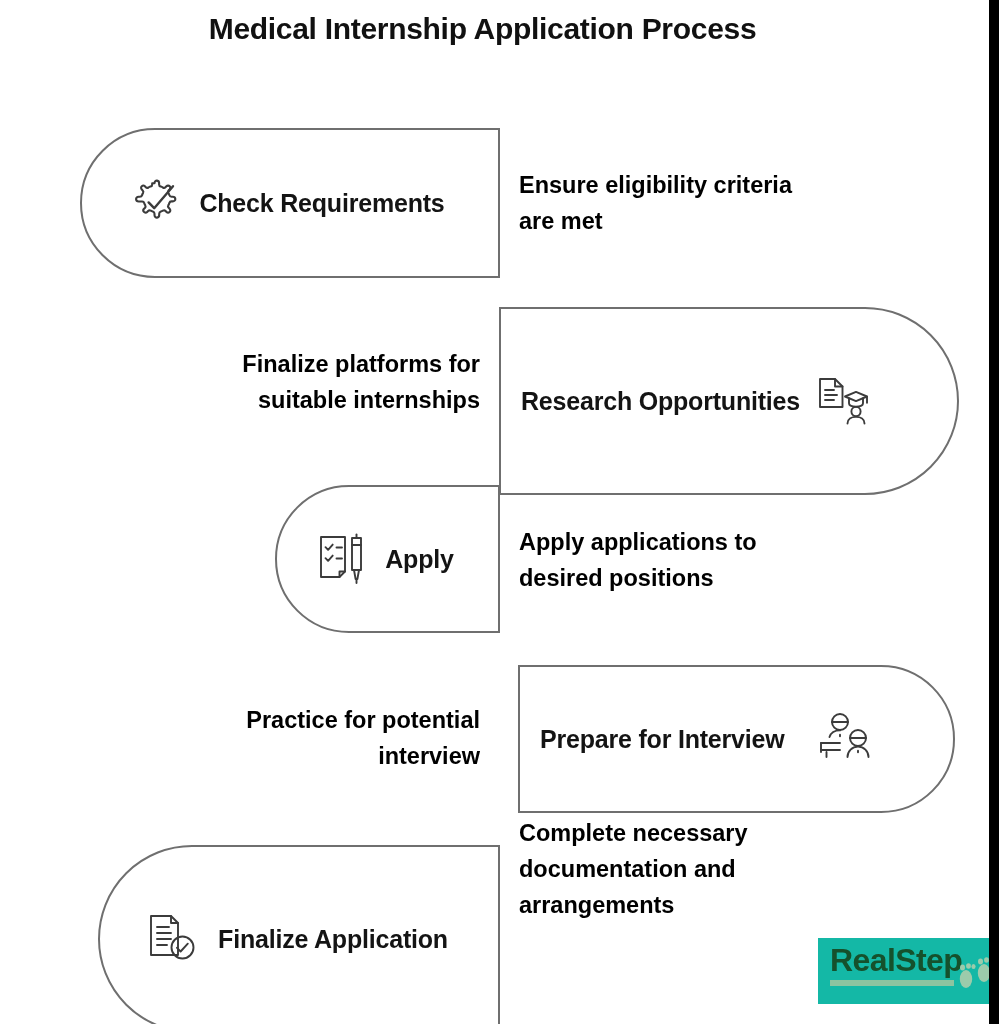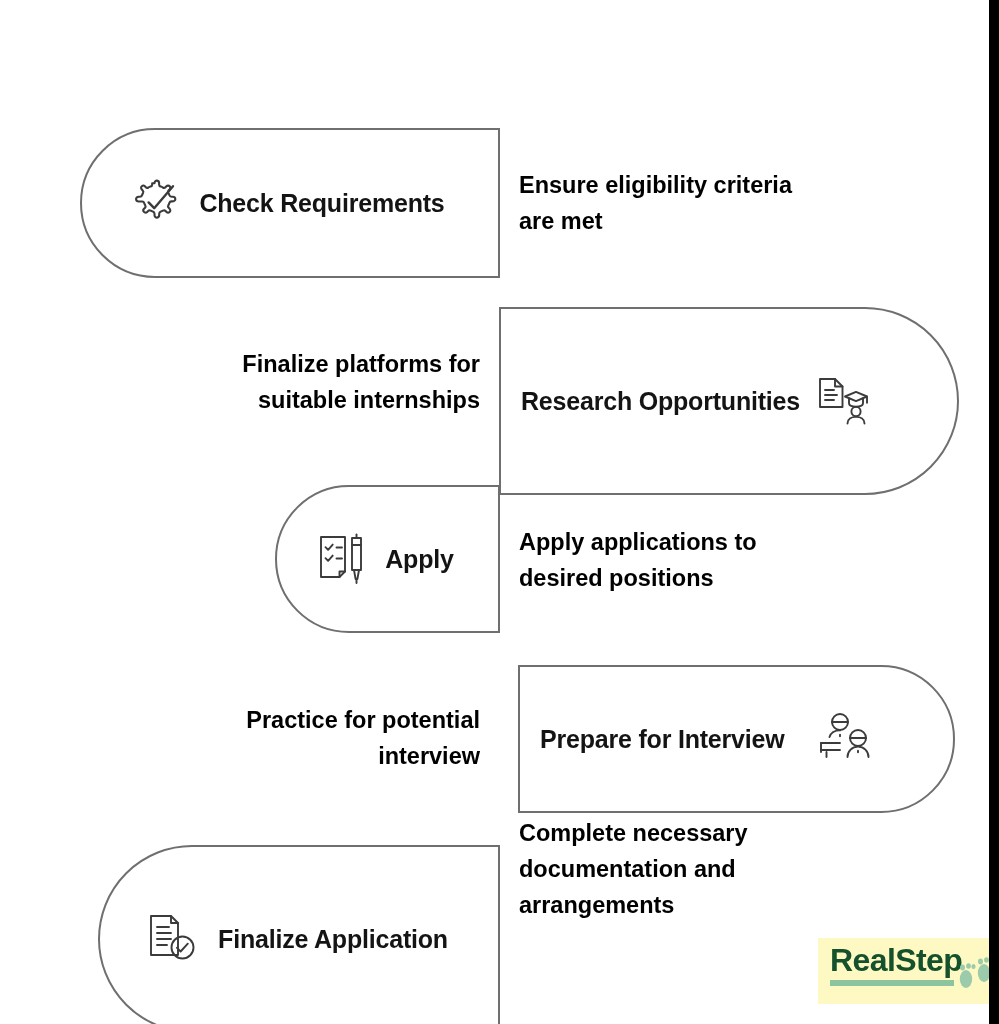--- a/index.html
+++ b/index.html
@@ -118,21 +118,21 @@
   .desc.left-align { text-align: left; }
   .desc.right-align { text-align: right; }
 
   
   .logo {
     position: absolute;
     left: 818px;
     top: 938px;
     width: 181px;
     height: 66px;
-    background: #fef9c3;
+    background: #14b8a6;
     overflow: hidden;
   }
   .logo-word {
     position: absolute;
     left: 12px;
     top: 4px;
     font-size: 32px;
     font-weight: bold;
     color: #15512c;
     letter-spacing: -0.6px;
@@ -150,20 +150,21 @@
     position: absolute;
     left: 137px;
     top: 14px;
   }
 </style>
 </head>
 <body>
 
 <div id="canvas">
 
+  <div class="title">Medical Internship Application Process</div>
 
   <div class="row">
     <div class="pill left-round" style="left:80px; top:128px; width:420px; height:150px;align-items:center;">
       <div class="pill-inner" style="margin-right:6px;">
         <span class="step-icon">
           <svg width="56" height="56" viewBox="0 0 56 56" fill="none" stroke="#3b3b3b" stroke-width="2.1" stroke-linecap="round" stroke-linejoin="round">
             <path d="M25.5 8.2c0-1.6 1.2-2.8 2.6-2.6 1.2.2 2 1.2 2 2.5v1.3c0 1 .7 1.9 1.7 2.2.7.2 1.4.5 2 .9.9.5 2 .4 2.7-.3l.9-.9c1-1 2.5-.9 3.3 0 .8.9.8 2.2-.1 3.1l-.9.9c-.7.7-.8 1.8-.3 2.7.4.6.7 1.3.9 2 .3 1 1.2 1.7 2.2 1.7h1.3c1.3 0 2.4.9 2.5 2.1.2 1.4-1 2.6-2.5 2.6h-1.3c-1 0-1.9.7-2.2 1.7-.2.7-.5 1.4-.9 2-.5.9-.4 2 .3 2.7l.9.9c1 1 .9 2.5 0 3.3-.9.8-2.2.8-3.1-.1l-.9-.9c-.7-.7-1.8-.8-2.7-.3-.6.4-1.3.7-2 .9-1 .3-1.7 1.2-1.7 2.2v1.3c0 1.3-.9 2.4-2.1 2.5-1.4.2-2.6-1-2.6-2.5v-1.3c0-1-.7-1.9-1.7-2.2-.7-.2-1.4-.5-2-.9-.9-.5-2-.4-2.7.3l-.9.9c-1 1-2.5.9-3.3 0-.8-.9-.8-2.2.1-3.1l.9-.9c.7-.7.8-1.8.3-2.7-.4-.6-.7-1.3-.9-2-.3-1-1.2-1.7-2.2-1.7H9.6c-1.3 0-2.4-.9-2.5-2.1-.2-1.4 1-2.6 2.5-2.6h1.3c1 0 1.9-.7 2.2-1.7.2-.7.5-1.4.9-2 .5-.9.4-2-.3-2.7l-.9-.9c-1-1-.9-2.5 0-3.3.9-.8 2.2-.8 3.1.1l.9.9c.7.7 1.8.8 2.7.3.6-.4 1.3-.7 2-.9 1-.3 1.7-1.2 1.7-2.2V8.2z"></path>
             <path d="M19.6 27.4l5.6 5.8L44 11.2" stroke-width="2.4"></path>
           </svg>
         </span>

